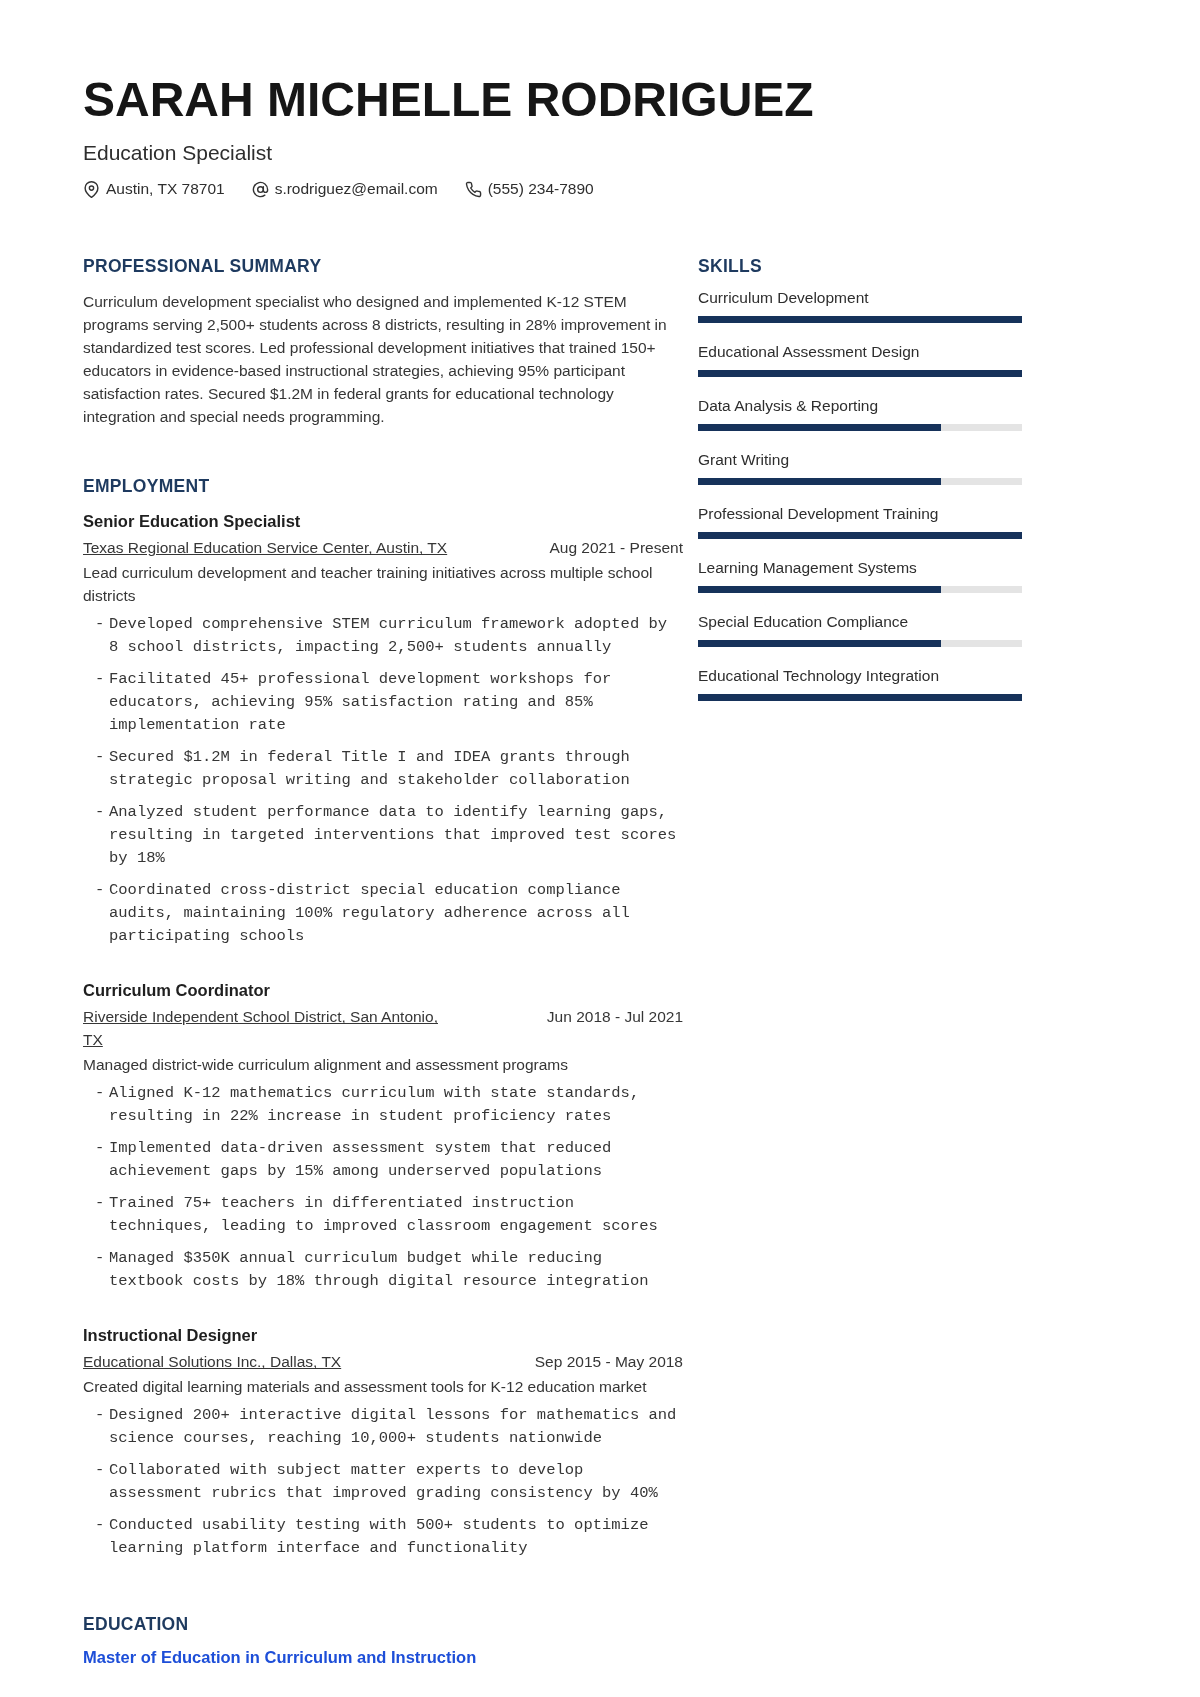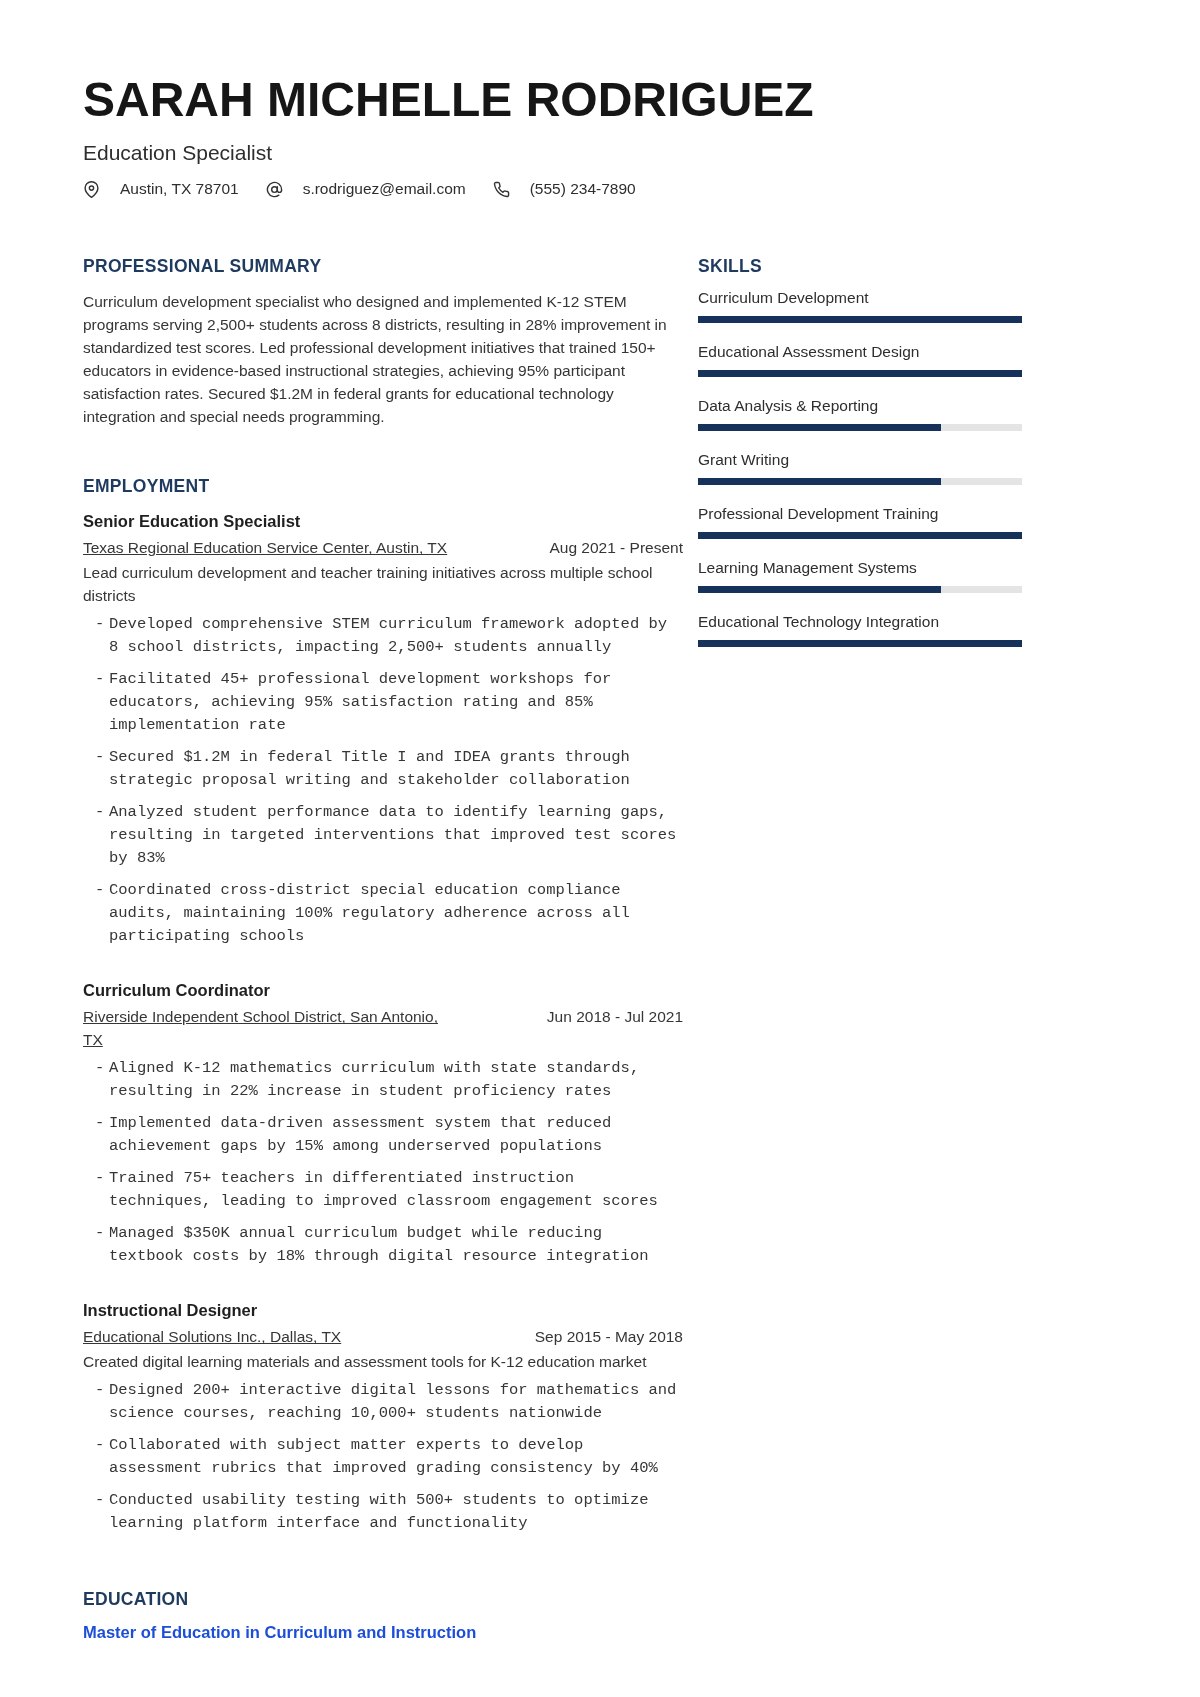--- a/index.html
+++ b/index.html
@@ -5,21 +5,21 @@
   * { box-sizing: border-box; }
   html,body { margin:0; padding:0; background:#ffffff; }
   body { font-family: "Liberation Sans", "DejaVu Sans", sans-serif; color:#363636; }
   .page { position:relative; width:1094px; height:1697px; background:#ffffff; overflow:hidden; }
 
   
   .header { padding: 72px 88px 0 83px; }
   .name { font-size:48px; font-weight:700; color:#161616; letter-spacing:0; line-height:1.15; margin:0; }
   .title { font-size:21px; color:#2e2e2e; margin-top:12px; line-height:1.3; }
   .contact { display:flex; align-items:center; gap:27px; margin-top:14px; font-size:15.5px; color:#2e2e2e; }
-  .contact-item { display:flex; align-items:center; gap:20px; }
+  .contact-item { display:flex; align-items:center; gap:6px; }
   .contact-item svg { display:block; }
 
   
   .content { display:flex; margin-top:58px; padding:0 72px 0 83px; }
   .main { flex:0 0 600px; width:600px; }
   .aside { margin-left:auto; width:324px; }
 
   h2.section-heading { font-size:17.5px; font-weight:700; color:#1e3a5f; letter-spacing:0.3px; line-height:20px; margin:0; }
 
   .summary-text { font-size:15.5px; line-height:23px; margin:14px 0 0 0; color:#363636; }
@@ -101,31 +101,32 @@
           <div class="job-title">Senior Education Specialist</div>
           <div class="job-meta">
             <div class="job-company">Texas Regional Education Service Center, Austin, TX</div>
             <div class="job-dates">Aug 2021 - Present</div>
           </div>
           <div class="job-desc">Lead curriculum development and teacher training initiatives across multiple school districts</div>
           <ul class="bullets">
             <li>Developed comprehensive STEM curriculum framework adopted by 8 school districts, impacting 2,500+ students annually</li>
             <li>Facilitated 45+ professional development workshops for educators, achieving 95% satisfaction rating and 85% implementation rate</li>
             <li>Secured $1.2M in federal Title I and IDEA grants through strategic proposal writing and stakeholder collaboration</li>
-            <li>Analyzed student performance data to identify learning gaps, resulting in targeted interventions that improved test scores by 83%</li>
+            <li>Analyzed student performance data to identify learning gaps, resulting in targeted interventions that improved test scores by 18%</li>
             <li>Coordinated cross-district special education compliance audits, maintaining 100% regulatory adherence across all participating schools</li>
           </ul>
         </div>
 
         <div class="job">
           <div class="job-title">Curriculum Coordinator</div>
           <div class="job-meta">
             <div class="job-company">Riverside Independent School District, San Antonio, TX</div>
             <div class="job-dates">Jun 2018 - Jul 2021</div>
           </div>
+          <div class="job-desc">Managed district-wide curriculum alignment and assessment programs</div>
           <ul class="bullets">
             <li>Aligned K-12 mathematics curriculum with state standards, resulting in 22% increase in student proficiency rates</li>
             <li>Implemented data-driven assessment system that reduced achievement gaps by 15% among underserved populations</li>
             <li>Trained 75+ teachers in differentiated instruction techniques, leading to improved classroom engagement scores</li>
             <li>Managed $350K annual curriculum budget while reducing textbook costs by 18% through digital resource integration</li>
           </ul>
         </div>
 
         <div class="job">
           <div class="job-title">Instructional Designer</div>
@@ -182,20 +183,26 @@
             <div class="skill-fill" style="width: 100%;"></div>
           </div>
       </div>
       <div class="skill">
         <div class="skill-label">Learning Management Systems</div>
         <div class="skill-track">
             <div class="skill-fill" style="width: 75%;"></div>
           </div>
       </div>
       <div class="skill">
+        <div class="skill-label">Special Education Compliance</div>
+        <div class="skill-track">
+            <div class="skill-fill" style="width: 75%;"></div>
+          </div>
+      </div>
+      <div class="skill">
         <div class="skill-label">Educational Technology Integration</div>
         <div class="skill-track">
             <div class="skill-fill" style="width: 100%;"></div>
           </div>
       </div>
 
     </div>
   </div>
 </div>
 

